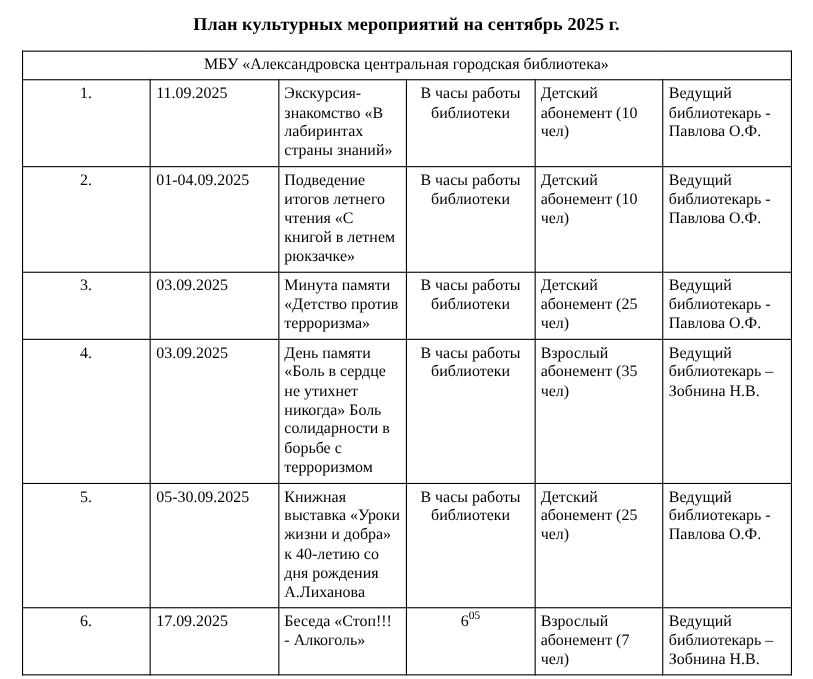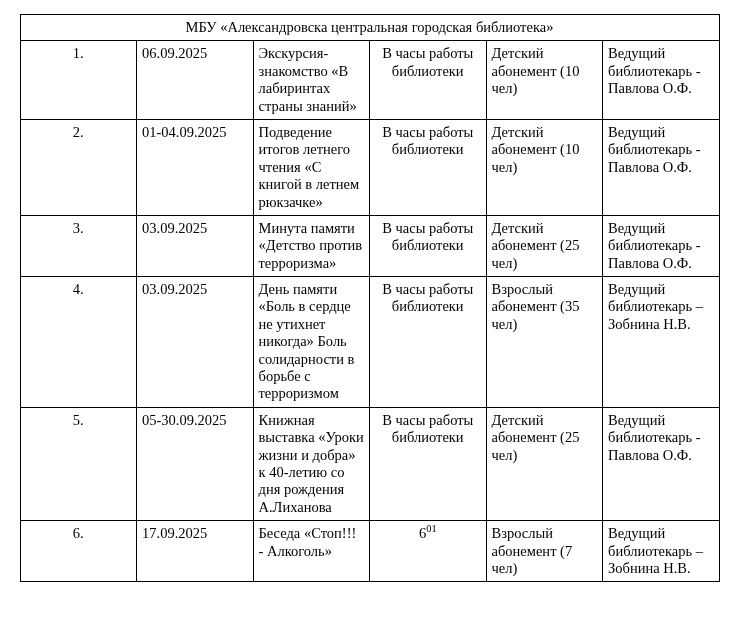--- a/index.html
+++ b/index.html
@@ -74,30 +74,31 @@
     font-size: 0.72em;
     vertical-align: super;
     line-height: 0;
   }
 </style>
 </head>
 <body>
 
 <div class="page">
 
+  <div class="doc-title">План культурных мероприятий на сентябрь 2025 г.</div>
 
   <table class="events">
     <tbody>
       <tr class="org-row">
         <td colspan="6">МБУ «Александровска центральная городская библиотека»</td>
       </tr>
 
       <tr>
         <td class="col-num">1.</td>
-        <td class="col-date">06.09.2025</td>
+        <td class="col-date">11.09.2025</td>
         <td class="col-event">Экскурсия-знакомство «В лабиринтах страны знаний»</td>
         <td class="col-time time-cell"><span>В часы работы библиотеки</span><sup></sup></td>
         <td class="col-place">Детский абонемент (10 чел)</td>
         <td class="col-person">Ведущий библиотекарь - Павлова О.Ф.</td>
       </tr>
 
       <tr>
         <td class="col-num">2.</td>
         <td class="col-date">01-04.09.2025</td>
         <td class="col-event">Подведение итогов летнего чтения «С книгой в летнем рюкзачке»</td>
@@ -130,21 +131,21 @@
         <td class="col-event">Книжная выставка «Уроки жизни и добра» к 40-летию со дня рождения А.Лиханова</td>
         <td class="col-time time-cell"><span>В часы работы библиотеки</span><sup></sup></td>
         <td class="col-place">Детский абонемент (25 чел)</td>
         <td class="col-person">Ведущий библиотекарь - Павлова О.Ф.</td>
       </tr>
 
       <tr>
         <td class="col-num">6.</td>
         <td class="col-date">17.09.2025</td>
         <td class="col-event">Беседа «Стоп!!! - Алкоголь»</td>
-        <td class="col-time time-cell"><span>6</span><sup>01</sup></td>
+        <td class="col-time time-cell"><span>6</span><sup>05</sup></td>
         <td class="col-place">Взрослый абонемент (7 чел)</td>
         <td class="col-person">Ведущий библиотекарь – Зобнина Н.В.</td>
       </tr>
 
     </tbody>
   </table>
 
 </div>
 
 </body></html>

